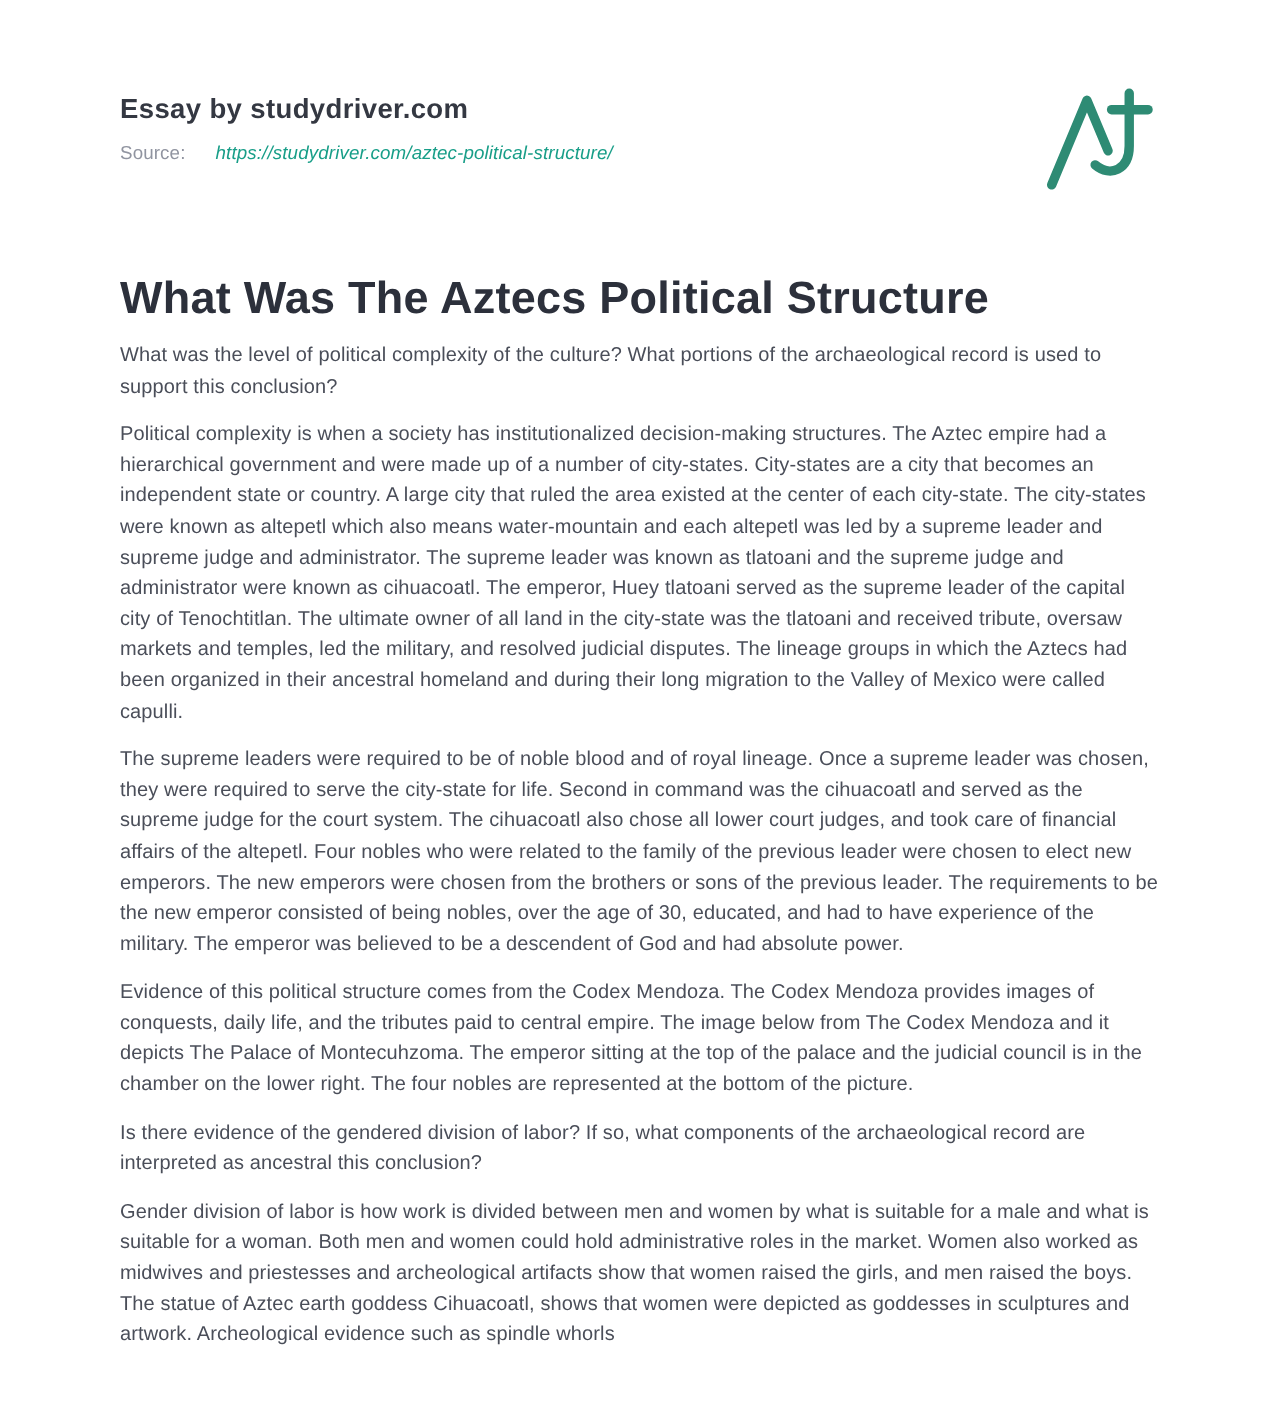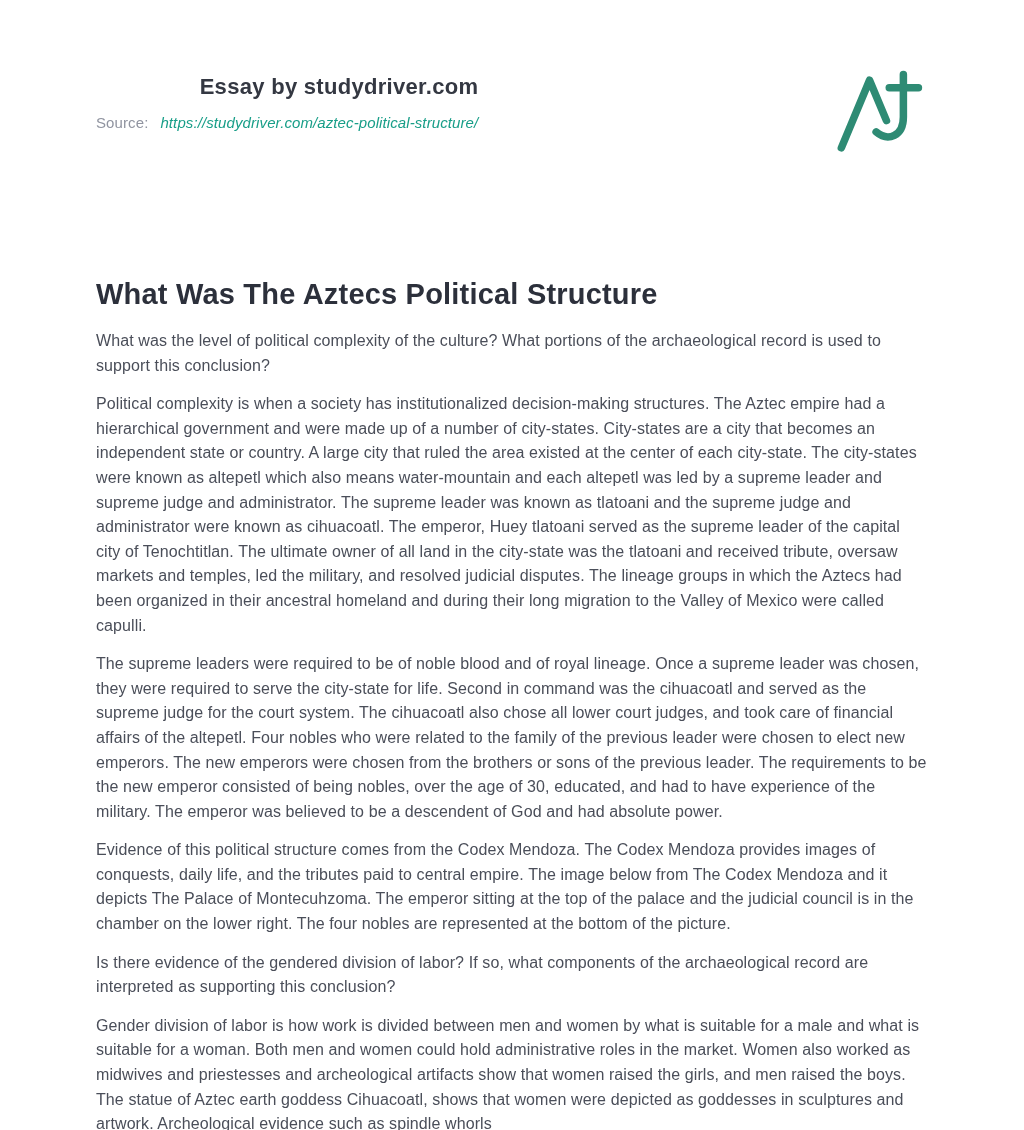--- a/index.html
+++ b/index.html
@@ -10,31 +10,31 @@
     --muted:#9094a0;
   }
   *{margin:0;padding:0;box-sizing:border-box;}
   html,body{background:#ffffff;}
   body{
     width:1024px;height:1130px;overflow:hidden;
     font-family:"Liberation Sans","DejaVu Sans",sans-serif;
     -webkit-font-smoothing:antialiased;
   }
   .page{padding:74px 96px 0 96px;}
-  .header{display:flex;justify-content:space-between;align-items:flex-start;text-align:right;}
+  .header{display:flex;justify-content:space-between;align-items:flex-start;}
   .byline{
     font-size:22px;font-weight:700;color:#343842;letter-spacing:.3px;
   }
   .source-line{margin-top:14px;font-size:15px;letter-spacing:.1px;}
-  .source-label{color:var(--muted);margin-right:12px;}
+  .source-label{color:var(--muted);margin-right:24px;}
   .source-url{color:var(--accent);text-decoration:none;cursor:pointer;font-style:italic;}
   .logo{width:96px;height:94px;margin-top:-6px;margin-right:2px;flex:0 0 auto;}
   .logo svg{display:block;width:100%;height:100%;}
   .title{
-    margin-top:112px;font-size:29px;font-weight:700;color:var(--title);
+    margin-top:56px;font-size:36px;font-weight:700;color:var(--title);
     letter-spacing:.2px;line-height:40px;
   }
   .body-text{margin-top:15px;}
   .para{
     font-size:16px;line-height:24.6px;color:var(--text);
     margin-bottom:14px;letter-spacing:.1px;
   }
 </style>
 </head>
 <body>
@@ -59,18 +59,18 @@
     </div>
   </header>
 
   <main>
     <h1 class="title">What Was The Aztecs Political Structure</h1>
     <div class="body-text" id="paragraphs">
         <p class="para">What was the level of political complexity of the culture? What portions of the archaeological record is used to support this conclusion?</p>
         <p class="para">Political complexity is when a society has institutionalized decision-making structures. The Aztec empire had a hierarchical government and were made up of a number of city-states. City-states are a city that becomes an independent state or country. A large city that ruled the area existed at the center of each city-state. The city-states were known as altepetl which also means water-mountain and each altepetl was led by a supreme leader and supreme judge and administrator. The supreme leader was known as tlatoani and the supreme judge and administrator were known as cihuacoatl. The emperor, Huey tlatoani served as the supreme leader of the capital city of Tenochtitlan. The ultimate owner of all land in the city-state was the tlatoani and received tribute, oversaw markets and temples, led the military, and resolved judicial disputes. The lineage groups in which the Aztecs had been organized in their ancestral homeland and during their long migration to the Valley of Mexico were called capulli.</p>
         <p class="para">The supreme leaders were required to be of noble blood and of royal lineage. Once a supreme leader was chosen, they were required to serve the city-state for life. Second in command was the cihuacoatl and served as the supreme judge for the court system. The cihuacoatl also chose all lower court judges, and took care of financial affairs of the altepetl. Four nobles who were related to the family of the previous leader were chosen to elect new emperors. The new emperors were chosen from the brothers or sons of the previous leader. The requirements to be the new emperor consisted of being nobles, over the age of 30, educated, and had to have experience of the military. The emperor was believed to be a descendent of God and had absolute power.</p>
         <p class="para">Evidence of this political structure comes from the Codex Mendoza. The Codex Mendoza provides images of conquests, daily life, and the tributes paid to central empire. The image below from The Codex Mendoza and it depicts The Palace of Montecuhzoma. The emperor sitting at the top of the palace and the judicial council is in the chamber on the lower right. The four nobles are represented at the bottom of the picture.</p>
-        <p class="para">Is there evidence of the gendered division of labor? If so, what components of the archaeological record are interpreted as supporting this conclusion?</p>
+        <p class="para">Is there evidence of the gendered division of labor? If so, what components of the archaeological record are interpreted as ancestral this conclusion?</p>
         <p class="para">Gender division of labor is how work is divided between men and women by what is suitable for a male and what is suitable for a woman. Both men and women could hold administrative roles in the market. Women also worked as midwives and priestesses and archeological artifacts show that women raised the girls, and men raised the boys. The statue of Aztec earth goddess Cihuacoatl, shows that women were depicted as goddesses in sculptures and artwork. Archeological evidence such as spindle whorls</p>
       </div>
   </main>
 
 </div>
 
 </body></html>

